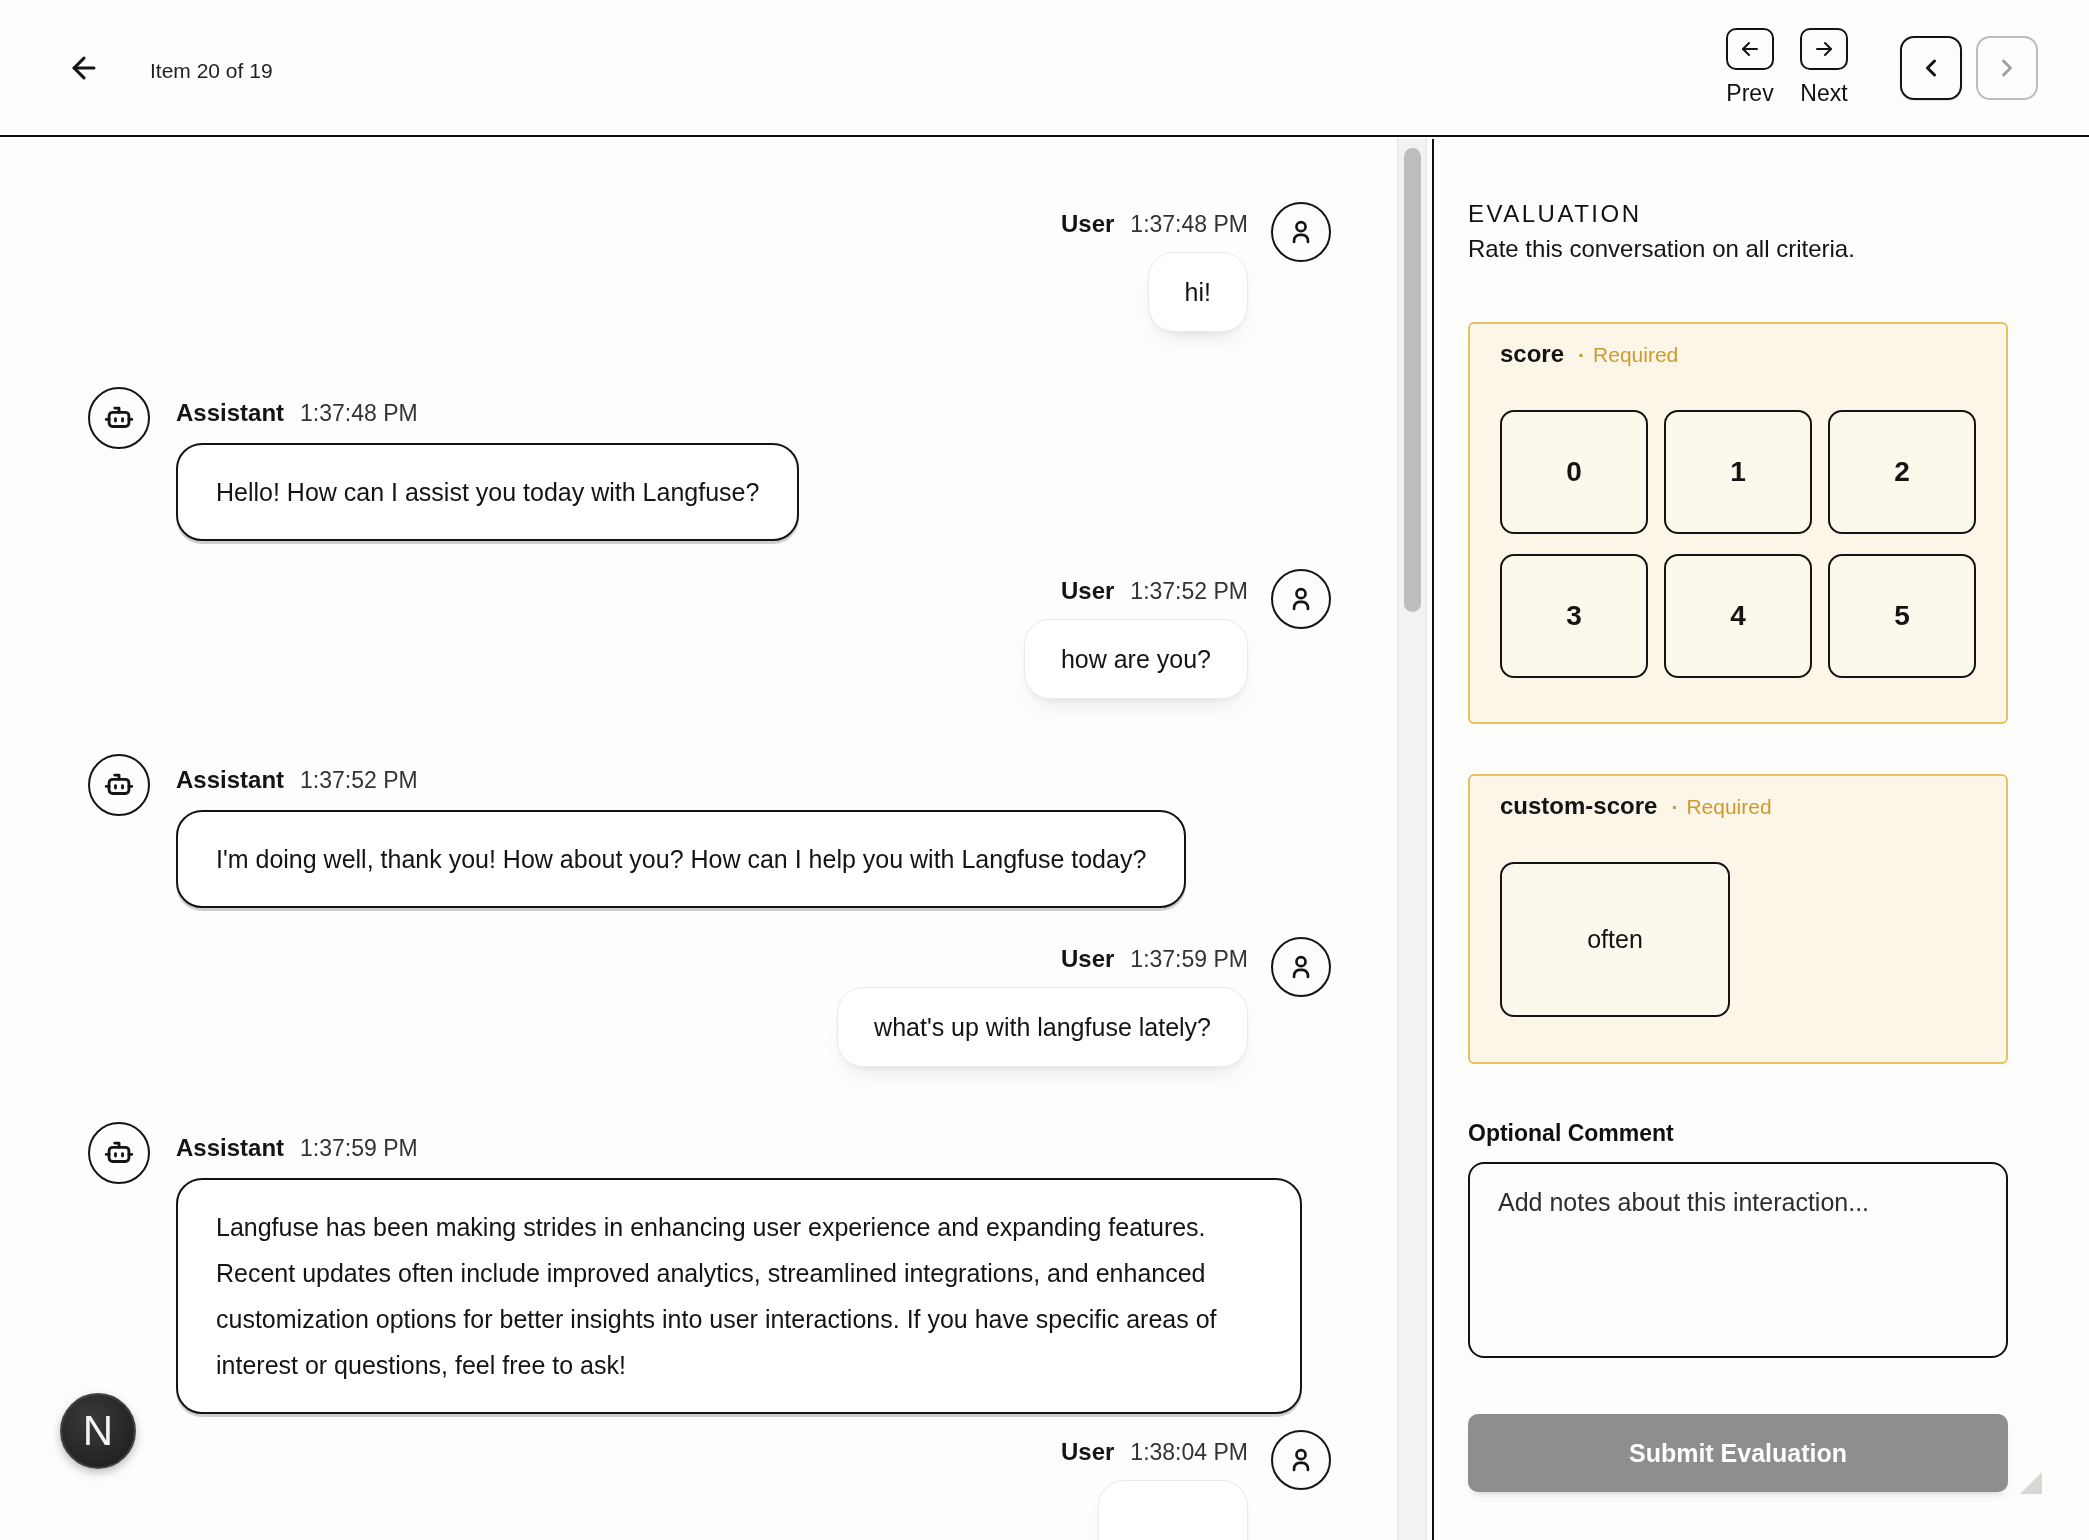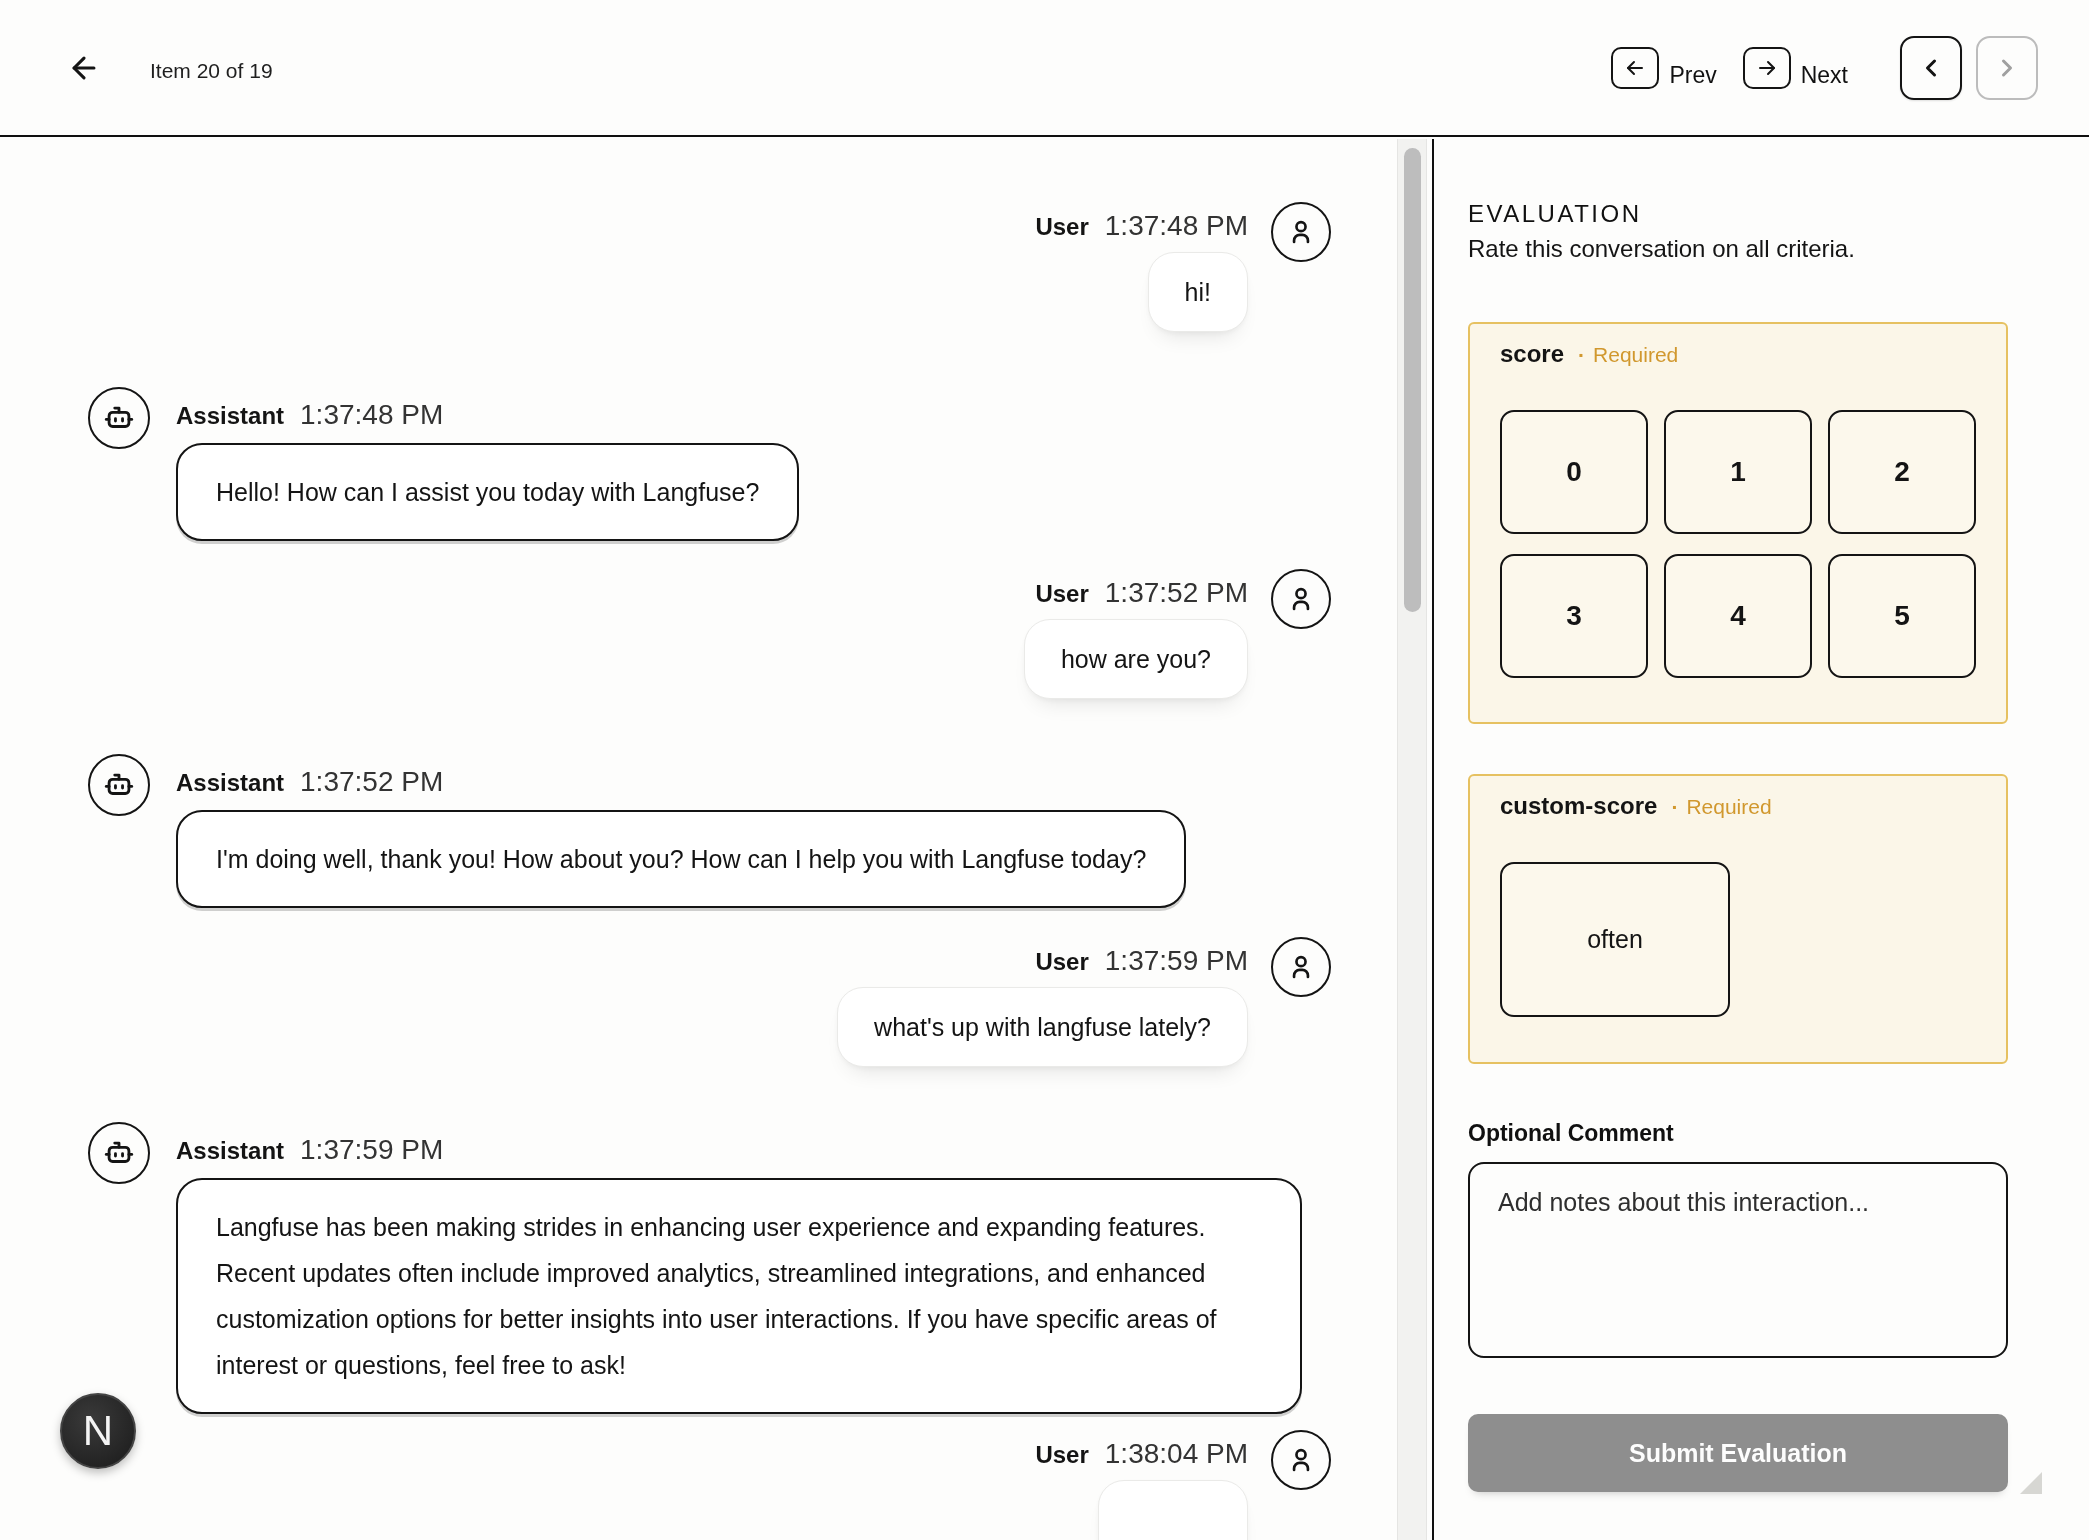--- a/index.html
+++ b/index.html
@@ -8,21 +8,21 @@
   .app { position:relative; width:2089px; height:1540px; background:#fdfdfc; overflow:hidden; }
 
   
   .header { position:absolute; top:0; left:0; width:100%; height:137px;
     border-bottom:2px solid #0f0f0f; display:flex; align-items:center; background:#fdfdfc; }
   .back-btn { margin-left:62px; width:44px; height:44px; display:flex; align-items:center; justify-content:center; cursor:pointer; background:none; border:none; }
   .title-block { margin-left:44px; }
   .queue-title { font-size:26px; font-weight:700; color:#0c0c0c; letter-spacing:0.2px; }
   .queue-subtitle { font-size:21px; color:#1f1f1f; margin-top:7px; }
   .header-controls { margin-left:auto; margin-right:51px; display:flex; align-items:center; }
-  .nav-group { display:flex; align-items:flex-end; gap:10px; background:none; border:none; cursor:pointer; }
+  .nav-group { display:flex; align-items:center; gap:10px; background:none; border:none; cursor:pointer;flex-direction:column; }
   .nav-box { width:48px; height:42px; border:2px solid #141414; border-radius:10px; display:flex; align-items:center; justify-content:center; background:#fdfdfc; }
   .nav-label { font-size:23px; color:#111; }
   .nav-group + .nav-group { margin-left:26px; }
   .chev-group { display:flex; gap:14px; margin-left:52px; }
   .chev-btn { width:62px; height:64px; border-radius:14px; background:#fdfdfc; display:flex; align-items:center; justify-content:center; cursor:pointer; }
   .chev-btn.enabled { border:2px solid #141414; box-shadow:0 1px 2px rgba(0,0,0,.12); }
   .chev-btn.disabled { border:2px solid #bcbcbc; }
 
   
   .chat-panel { position:absolute; top:139px; left:0; width:1434px; height:1401px;
@@ -33,21 +33,21 @@
 
   .row { position:absolute; display:flex; align-items:flex-start; }
   .row.user { left:300px; right:101px; justify-content:flex-end; }
   .row.assistant { left:88px; right:130px; }
   .msg-col { display:flex; flex-direction:column;justify-content:space-between; }
   .row.user .msg-col { align-items:flex-end; margin-right:23px; }
   .row.assistant .msg-col { align-items:flex-start; margin-left:26px; }
   .msg-head { display:flex; align-items:baseline; gap:16px; margin-top:8px; height:30px; }
   .row.assistant .msg-head { margin-top:12px; }
   .msg-role { font-size:24px; font-weight:700; color:#141414; }
-  .msg-time { font-size:28px; color:#333333; }
+  .msg-time { font-size:23px; color:#333333; }
   .avatar { flex:0 0 auto; border-radius:50%; display:flex; align-items:center; justify-content:center; background:#fdfdfc; }
   .user-avatar { width:60px; height:60px; border:2.5px solid #141414; }
   .assistant-avatar { width:62px; height:62px; border:2.5px solid #141414; }
   .bubble { background:#ffffff; border-radius:26px; font-size:25px; line-height:46px; color:#141414; padding:24px 38px; }
   .row.user .bubble { margin-top:12px; border:1.5px solid #eaeae8;
     box-shadow:0 14px 22px -12px rgba(0,0,0,0.12), 0 2px 4px rgba(0,0,0,0.03); }
   .row.assistant .bubble { margin-top:14px; border:2px solid #141414; max-width:1140px;
     box-shadow:0 3px 0 rgba(0,0,0,0.18); }
   .bubble.small { padding:16px 36px; }
   .bubble.stub { min-width:150px; min-height:96px; }

